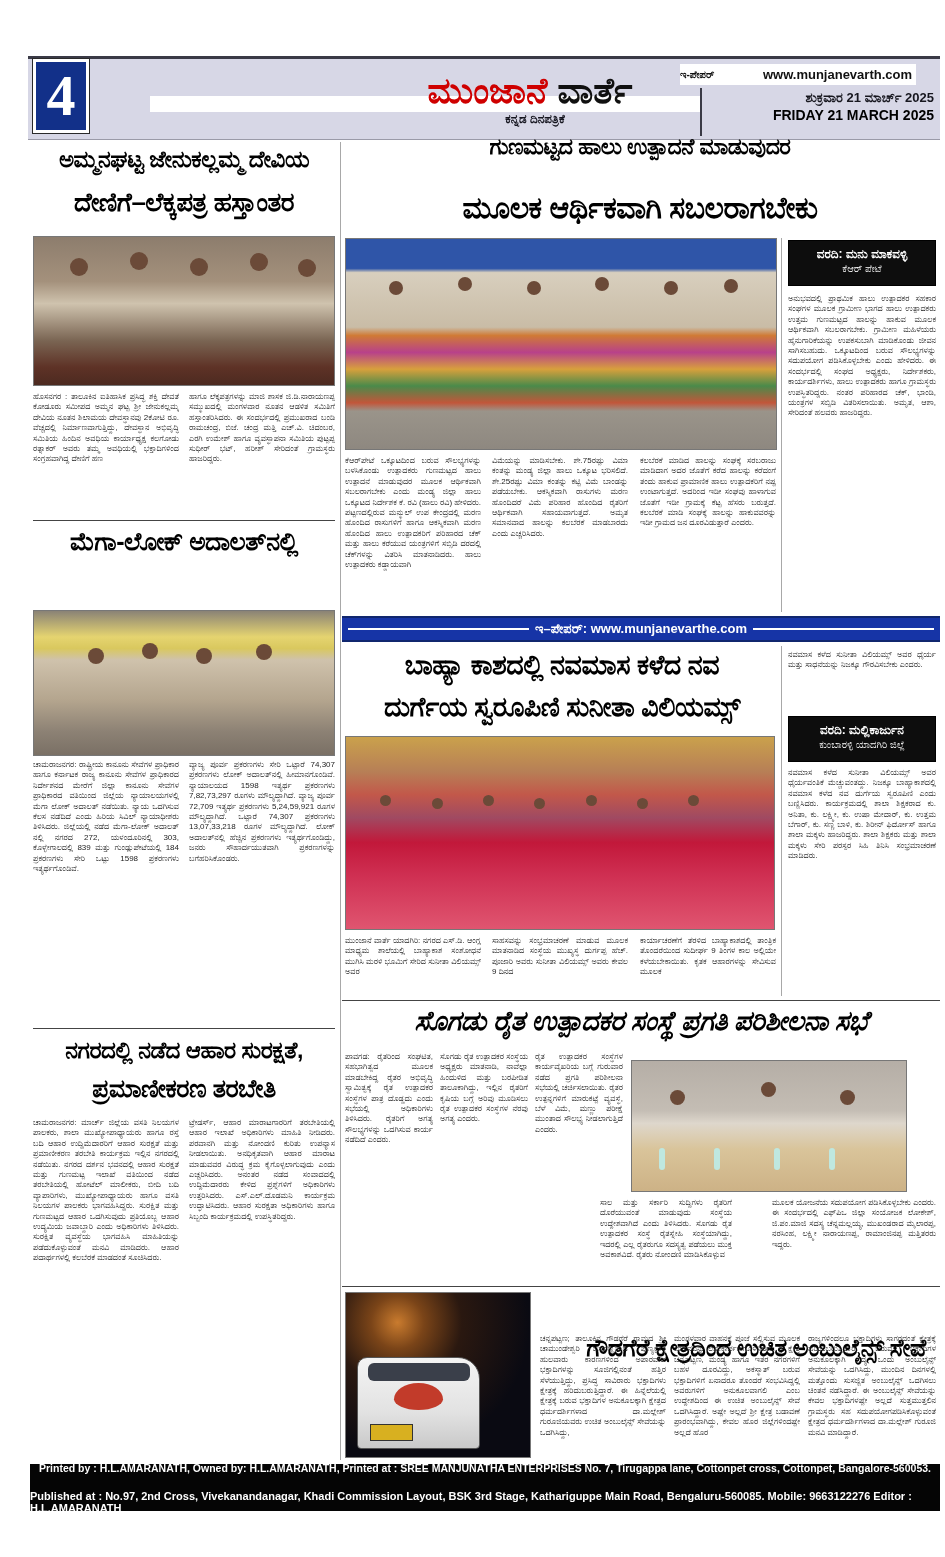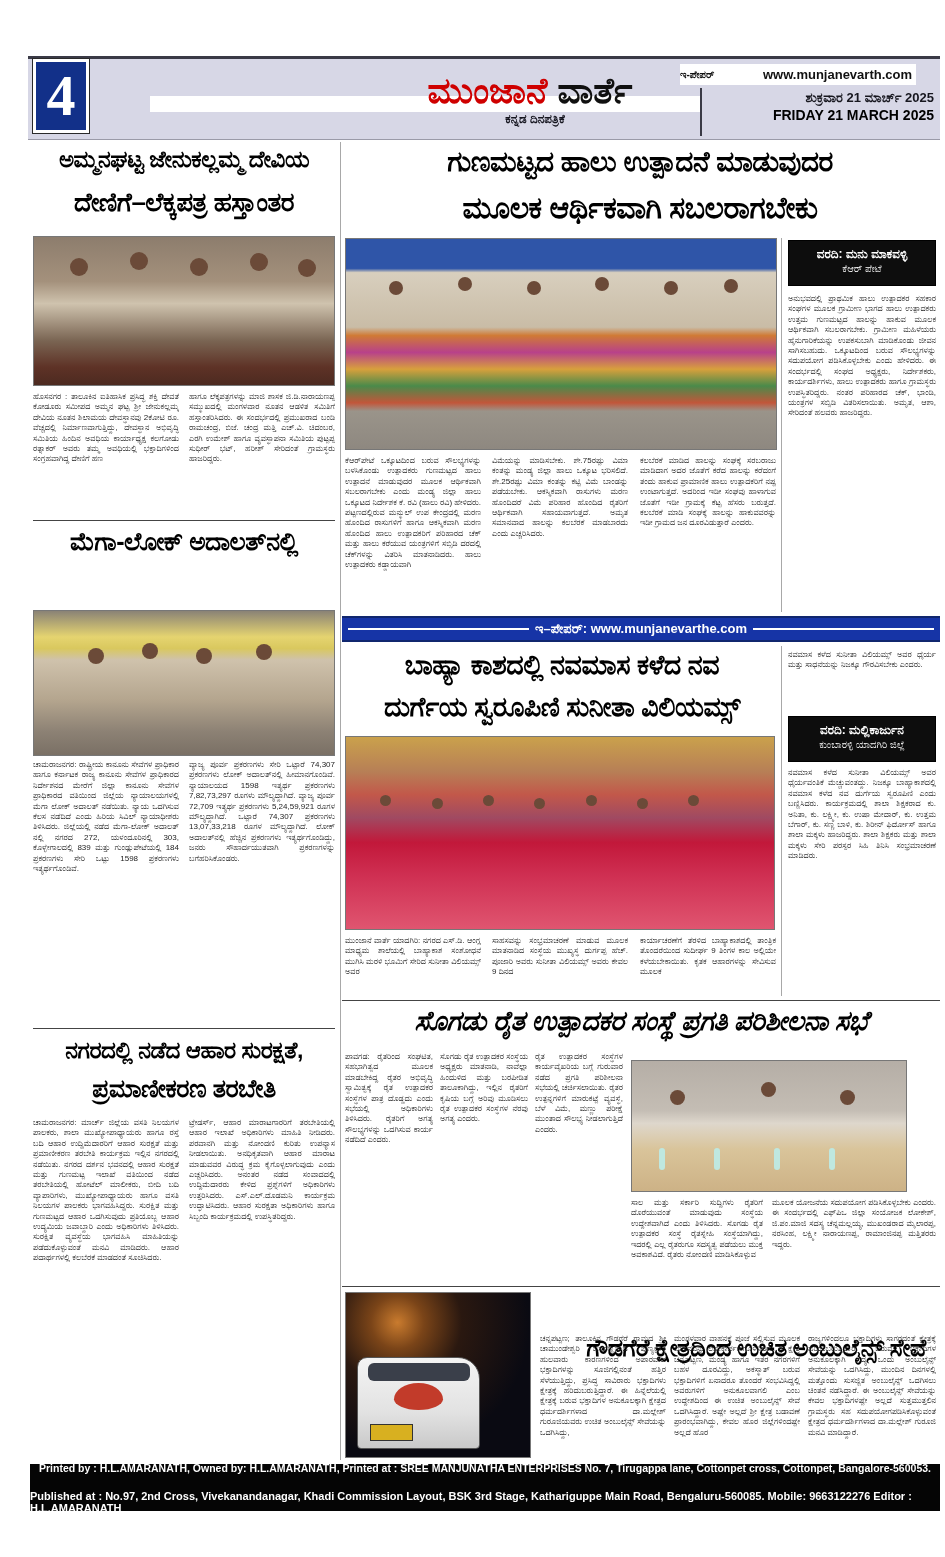--- a/index.html
+++ b/index.html
@@ -116,21 +116,21 @@
   </div>
   <div class="abs col" style="left:33px;top:760px;width:146px;height:262px;">ಚಾಮರಾಜನಗರ: ರಾಷ್ಟ್ರೀಯ ಕಾನೂನು ಸೇವೆಗಳ ಪ್ರಾಧಿಕಾರ ಹಾಗೂ ಕರ್ನಾಟಕ ರಾಜ್ಯ ಕಾನೂನು ಸೇವೆಗಳ ಪ್ರಾಧಿಕಾರದ ನಿರ್ದೇಶನದ ಮೇರೆಗೆ ಜಿಲ್ಲಾ ಕಾನೂನು ಸೇವೆಗಳ ಪ್ರಾಧಿಕಾರದ ವತಿಯಿಂದ ಜಿಲ್ಲೆಯ ನ್ಯಾಯಾಲಯಗಳಲ್ಲಿ ಮೆಗಾ ಲೋಕ್ ಅದಾಲತ್ ನಡೆಯಿತು. ನ್ಯಾಯ ಒದಗಿಸುವ ಕೆಲಸ ನಡೆದಿದೆ ಎಂದು ಹಿರಿಯ ಸಿವಿಲ್ ನ್ಯಾಯಾಧೀಶರು ತಿಳಿಸಿದರು. ಜಿಲ್ಲೆಯಲ್ಲಿ ನಡೆದ ಮೆಗಾ-ಲೋಕ್ ಅದಾಲತ್ ನಲ್ಲಿ ನಗರದ 272, ಯಳಂದೂರಿನಲ್ಲಿ 303, ಕೊಳ್ಳೇಗಾಲದಲ್ಲಿ 839 ಮತ್ತು ಗುಂಡ್ಲುಪೇಟೆಯಲ್ಲಿ 184 ಪ್ರಕರಣಗಳು ಸೇರಿ ಒಟ್ಟು 1598 ಪ್ರಕರಣಗಳು ಇತ್ಯರ್ಥಗೊಂಡಿವೆ.</div>
   <div class="abs col" style="left:189px;top:760px;width:146px;height:262px;">ವ್ಯಾಜ್ಯ ಪೂರ್ವ ಪ್ರಕರಣಗಳು ಸೇರಿ ಒಟ್ಟಾರೆ 74,307 ಪ್ರಕರಣಗಳು ಲೋಕ್ ಅದಾಲತ್‌ನಲ್ಲಿ ಹೀಮಾನಗೊಂಡಿವೆ. ನ್ಯಾಯಾಲಯದ 1598 ಇತ್ಯರ್ಥ ಪ್ರಕರಣಗಳು 7,82,73,297 ರೂಗಳು ಮೌಲ್ಯದ್ದಾಗಿದೆ. ವ್ಯಾಜ್ಯ ಪೂರ್ವ 72,709 ಇತ್ಯರ್ಥ ಪ್ರಕರಣಗಳು 5,24,59,921 ರೂಗಳ ಮೌಲ್ಯದ್ದಾಗಿದೆ. ಒಟ್ಟಾರೆ 74,307 ಪ್ರಕರಣಗಳು 13,07,33,218 ರೂಗಳ ಮೌಲ್ಯದ್ದಾಗಿದೆ. ಲೋಕ್ ಅದಾಲತ್‌ನಲ್ಲಿ ಹೆಚ್ಚಿನ ಪ್ರಕರಣಗಳು ಇತ್ಯರ್ಥಗೊಂಡಿದ್ದು, ಜನರು ಸೌಹಾರ್ದಯುತವಾಗಿ ಪ್ರಕರಣಗಳನ್ನು ಬಗೆಹರಿಸಿಕೊಂಡರು.</div>
   <div class="abs hline" style="left:33px;top:1028px;width:302px;"></div>
 
   <div class="abs hl" style="left:33px;top:1037px;width:302px;font-size:23px;">ನಗರದಲ್ಲಿ ನಡೆದ ಆಹಾರ ಸುರಕ್ಷತೆ,</div>
   <div class="abs hl" style="left:33px;top:1074px;width:302px;font-size:25px;">ಪ್ರಮಾಣೀಕರಣ ತರಬೇತಿ</div>
   <div class="abs col" style="left:33px;top:1118px;width:146px;height:340px;">ಚಾಮರಾಜನಗರ: ಮಾರ್ಚ್ ಜಿಲ್ಲೆಯ ವಸತಿ ನಿಲಯಗಳ ಪಾಲಕರು, ಶಾಲಾ ಮುಖ್ಯೋಪಾಧ್ಯಾಯರು ಹಾಗೂ ರಸ್ತೆ ಬದಿ ಆಹಾರ ಉದ್ದಿಮೆದಾರರಿಗೆ ಆಹಾರ ಸುರಕ್ಷತೆ ಮತ್ತು ಪ್ರಮಾಣೀಕರಣ ತರಬೇತಿ ಕಾರ್ಯಕ್ರಮ ಇಲ್ಲಿನ ನಗರದಲ್ಲಿ ನಡೆಯಿತು. ನಗರದ ದರ್ಶನ ಭವನದಲ್ಲಿ ಆಹಾರ ಸುರಕ್ಷತೆ ಮತ್ತು ಗುಣಮಟ್ಟ ಇಲಾಖೆ ವತಿಯಿಂದ ನಡೆದ ತರಬೇತಿಯಲ್ಲಿ ಹೋಟೆಲ್ ಮಾಲೀಕರು, ಬೀದಿ ಬದಿ ವ್ಯಾಪಾರಿಗಳು, ಮುಖ್ಯೋಪಾಧ್ಯಾಯರು ಹಾಗೂ ವಸತಿ ನಿಲಯಗಳ ಪಾಲಕರು ಭಾಗವಹಿಸಿದ್ದರು. ಸುರಕ್ಷಿತ ಮತ್ತು ಗುಣಮಟ್ಟದ ಆಹಾರ ಒದಗಿಸುವುದು ಪ್ರತಿಯೊಬ್ಬ ಆಹಾರ ಉದ್ಯಮಿಯ ಜವಾಬ್ದಾರಿ ಎಂದು ಅಧಿಕಾರಿಗಳು ತಿಳಿಸಿದರು. ಸುರಕ್ಷಿತ ವ್ಯವಸ್ಥೆಯ ಭಾಗವಹಿಸಿ ಮಾಹಿತಿಯನ್ನು ಪಡೆದುಕೊಳ್ಳುವಂತೆ ಮನವಿ ಮಾಡಿದರು. ಆಹಾರ ಪದಾರ್ಥಗಳಲ್ಲಿ ಕಲಬೆರಕೆ ಮಾಡದಂತೆ ಸೂಚಿಸಿದರು.</div>
   <div class="abs col" style="left:189px;top:1118px;width:146px;height:340px;">ಟ್ರೇಡರ್ಸ್, ಆಹಾರ ಮಾರಾಟಗಾರರಿಗೆ ತರಬೇತಿಯಲ್ಲಿ ಆಹಾರ ಇಲಾಖೆ ಅಧಿಕಾರಿಗಳು ಮಾಹಿತಿ ನೀಡಿದರು. ಪರವಾನಗಿ ಮತ್ತು ನೋಂದಣಿ ಕುರಿತು ಉಪನ್ಯಾಸ ನೀಡಲಾಯಿತು. ಅನಧಿಕೃತವಾಗಿ ಆಹಾರ ಮಾರಾಟ ಮಾಡುವವರ ವಿರುದ್ಧ ಕ್ರಮ ಕೈಗೊಳ್ಳಲಾಗುವುದು ಎಂದು ಎಚ್ಚರಿಸಿದರು. ಅನಂತರ ನಡೆದ ಸಂವಾದದಲ್ಲಿ ಉದ್ದಿಮೆದಾರರು ಕೇಳಿದ ಪ್ರಶ್ನೆಗಳಿಗೆ ಅಧಿಕಾರಿಗಳು ಉತ್ತರಿಸಿದರು. ಎಸ್.ಎಲ್.ದೊಡಮನಿ ಕಾರ್ಯಕ್ರಮ ಉದ್ಘಾಟಿಸಿದರು. ಆಹಾರ ಸುರಕ್ಷತಾ ಅಧಿಕಾರಿಗಳು ಹಾಗೂ ಸಿಬ್ಬಂದಿ ಕಾರ್ಯಕ್ರಮದಲ್ಲಿ ಉಪಸ್ಥಿತರಿದ್ದರು.</div>
 
-  <div class="abs hl" style="left:348px;top:146px;width:584px;font-size:28px;">ಗುಣಮಟ್ಟದ ಹಾಲು ಉತ್ಪಾದನೆ ಮಾಡುವುದರ</div>
+  <div class="abs hl" style="left:348px;top:134px;width:584px;font-size:22px;">ಗುಣಮಟ್ಟದ ಹಾಲು ಉತ್ಪಾದನೆ ಮಾಡುವುದರ</div>
   <div class="abs hl" style="left:348px;top:191px;width:584px;font-size:30px;">ಮೂಲಕ ಆರ್ಥಿಕವಾಗಿ ಸಬಲರಾಗಬೇಕು</div>
   <div class="abs photo ph-milk" style="left:345px;top:238px;width:432px;height:212px;">
     <div class="ph-head" style="left:10%;top:20%;width:14px;height:14px;"></div>
     <div class="ph-head" style="left:26%;top:18%;width:14px;height:14px;"></div>
     <div class="ph-head" style="left:42%;top:20%;width:14px;height:14px;"></div>
     <div class="ph-head" style="left:58%;top:18%;width:14px;height:14px;"></div>
     <div class="ph-head" style="left:74%;top:20%;width:14px;height:14px;"></div>
     <div class="ph-head" style="left:88%;top:19%;width:14px;height:14px;"></div>
   </div>
   <div class="abs vline" style="left:781px;top:238px;height:374px;"></div>
@@ -178,21 +178,21 @@
   <div class="abs col" style="left:535px;top:1052px;width:88px;height:250px;">ರೈತ ಉತ್ಪಾದಕರ ಸಂಸ್ಥೆಗಳ ಕಾರ್ಯವೈಖರಿಯ ಬಗ್ಗೆ ಗುರುವಾರ ನಡೆದ ಪ್ರಗತಿ ಪರಿಶೀಲನಾ ಸಭೆಯಲ್ಲಿ ಚರ್ಚಿಸಲಾಯಿತು. ರೈತರ ಉತ್ಪನ್ನಗಳಿಗೆ ಮಾರುಕಟ್ಟೆ ವ್ಯವಸ್ಥೆ, ಬೆಳೆ ವಿಮೆ, ಮಣ್ಣು ಪರೀಕ್ಷೆ ಮುಂತಾದ ಸೌಲಭ್ಯ ನೀಡಲಾಗುತ್ತಿದೆ ಎಂದರು.</div>
   <div class="abs photo ph-meeting" style="left:631px;top:1060px;width:276px;height:132px;">
     <div class="ph-head" style="left:14%;top:22%;width:15px;height:15px;"></div>
     <div class="ph-head" style="left:47%;top:16%;width:15px;height:15px;"></div>
     <div class="ph-head" style="left:76%;top:22%;width:15px;height:15px;"></div>
     <div style="position:absolute;left:10%;bottom:16%;width:6px;height:22px;background:#bfe8e0;border-radius:3px;"></div>
     <div style="position:absolute;left:30%;bottom:16%;width:6px;height:22px;background:#bfe8e0;border-radius:3px;"></div>
     <div style="position:absolute;left:52%;bottom:16%;width:6px;height:22px;background:#bfe8e0;border-radius:3px;"></div>
     <div style="position:absolute;left:72%;bottom:16%;width:6px;height:22px;background:#bfe8e0;border-radius:3px;"></div>
   </div>
-  <div class="abs col" style="left:631px;top:1198px;width:132px;height:102px;">ಸಾಲ ಮತ್ತು ಸರ್ಕಾರಿ ಸುದ್ದಿಗಳು ರೈತರಿಗೆ ದೊರೆಯುವಂತೆ ಮಾಡುವುದು ಸಂಸ್ಥೆಯ ಉದ್ದೇಶವಾಗಿದೆ ಎಂದು ತಿಳಿಸಿದರು. ಸೊಗಡು ರೈತ ಉತ್ಪಾದಕರ ಸಂಸ್ಥೆ ರೈತಸ್ನೇಹಿ ಸಂಸ್ಥೆಯಾಗಿದ್ದು, ಇದರಲ್ಲಿ ಎಲ್ಲ ರೈತರುಗೂ ಸದಸ್ಯತ್ವ ಪಡೆಯಲು ಮುಕ್ತ ಅವಕಾಶವಿದೆ. ರೈತರು ನೋಂದಣಿ ಮಾಡಿಸಿಕೊಳ್ಳುವ</div>
+  <div class="abs col" style="left:600px;top:1198px;width:132px;height:102px;">ಸಾಲ ಮತ್ತು ಸರ್ಕಾರಿ ಸುದ್ದಿಗಳು ರೈತರಿಗೆ ದೊರೆಯುವಂತೆ ಮಾಡುವುದು ಸಂಸ್ಥೆಯ ಉದ್ದೇಶವಾಗಿದೆ ಎಂದು ತಿಳಿಸಿದರು. ಸೊಗಡು ರೈತ ಉತ್ಪಾದಕರ ಸಂಸ್ಥೆ ರೈತಸ್ನೇಹಿ ಸಂಸ್ಥೆಯಾಗಿದ್ದು, ಇದರಲ್ಲಿ ಎಲ್ಲ ರೈತರುಗೂ ಸದಸ್ಯತ್ವ ಪಡೆಯಲು ಮುಕ್ತ ಅವಕಾಶವಿದೆ. ರೈತರು ನೋಂದಣಿ ಮಾಡಿಸಿಕೊಳ್ಳುವ</div>
   <div class="abs col" style="left:772px;top:1198px;width:164px;height:102px;">ಮೂಲಕ ಯೋಜನೆಯ ಸದುಪಯೋಗ ಪಡಿಸಿಕೊಳ್ಳಬೇಕು ಎಂದರು. ಈ ಸಂದರ್ಭದಲ್ಲಿ ಎಫ್‌ಪಿಒ ಜಿಲ್ಲಾ ಸಂಯೋಜಕ ಲೋಕೇಶ್, ಜಿ.ಪಂ.ಮಾಜಿ ಸದಸ್ಯ ಚೆನ್ನಮಲ್ಲಯ್ಯ, ಮುಖಂಡರಾದ ಮೈಲಾರಪ್ಪ, ನರಸಿಂಹ, ಲಕ್ಷ್ಮೀ ನಾರಾಯಣಪ್ಪ, ರಾಮಾಂಜಿನಪ್ಪ ಮತ್ತಿತರರು ಇದ್ದರು.</div>
   <div class="abs hline" style="left:342px;top:1286px;width:598px;"></div>
 
   <div class="abs photo ph-night" style="left:345px;top:1292px;width:186px;height:166px;">
     <div class="van">
       <div class="glass"></div>
       <div class="shield"></div>
       <div class="plate"></div>
     </div>
   </div>

